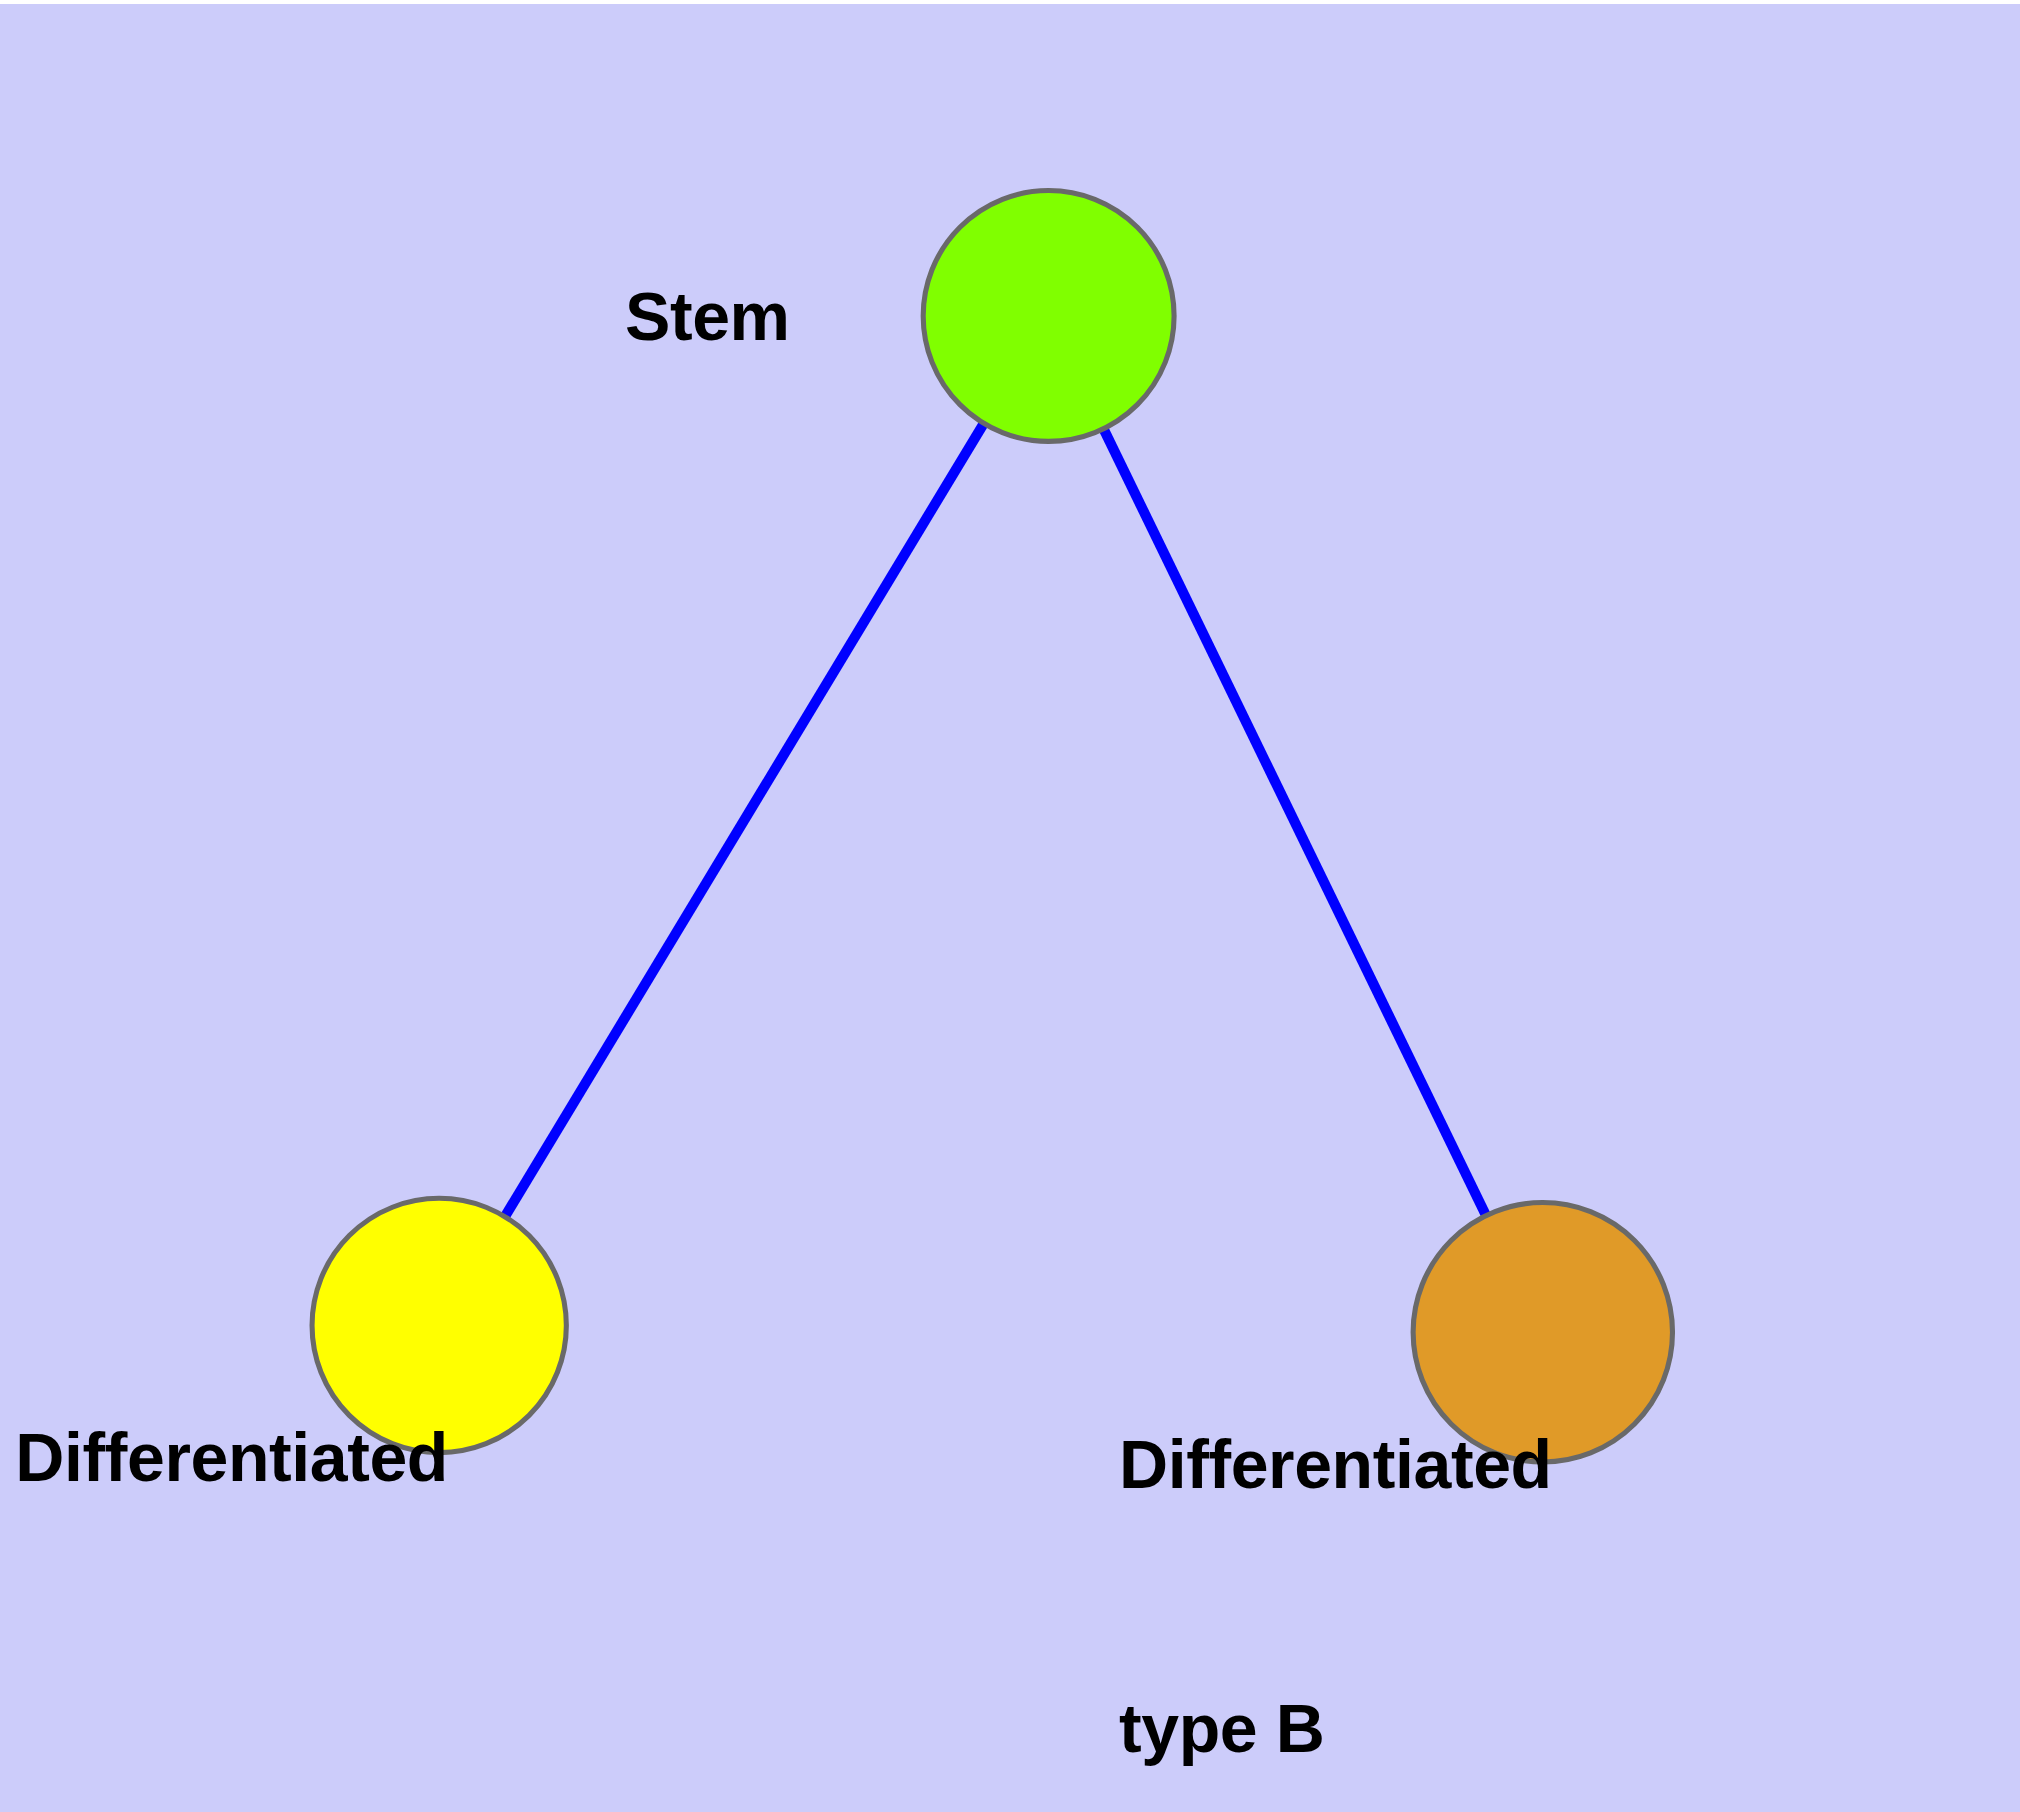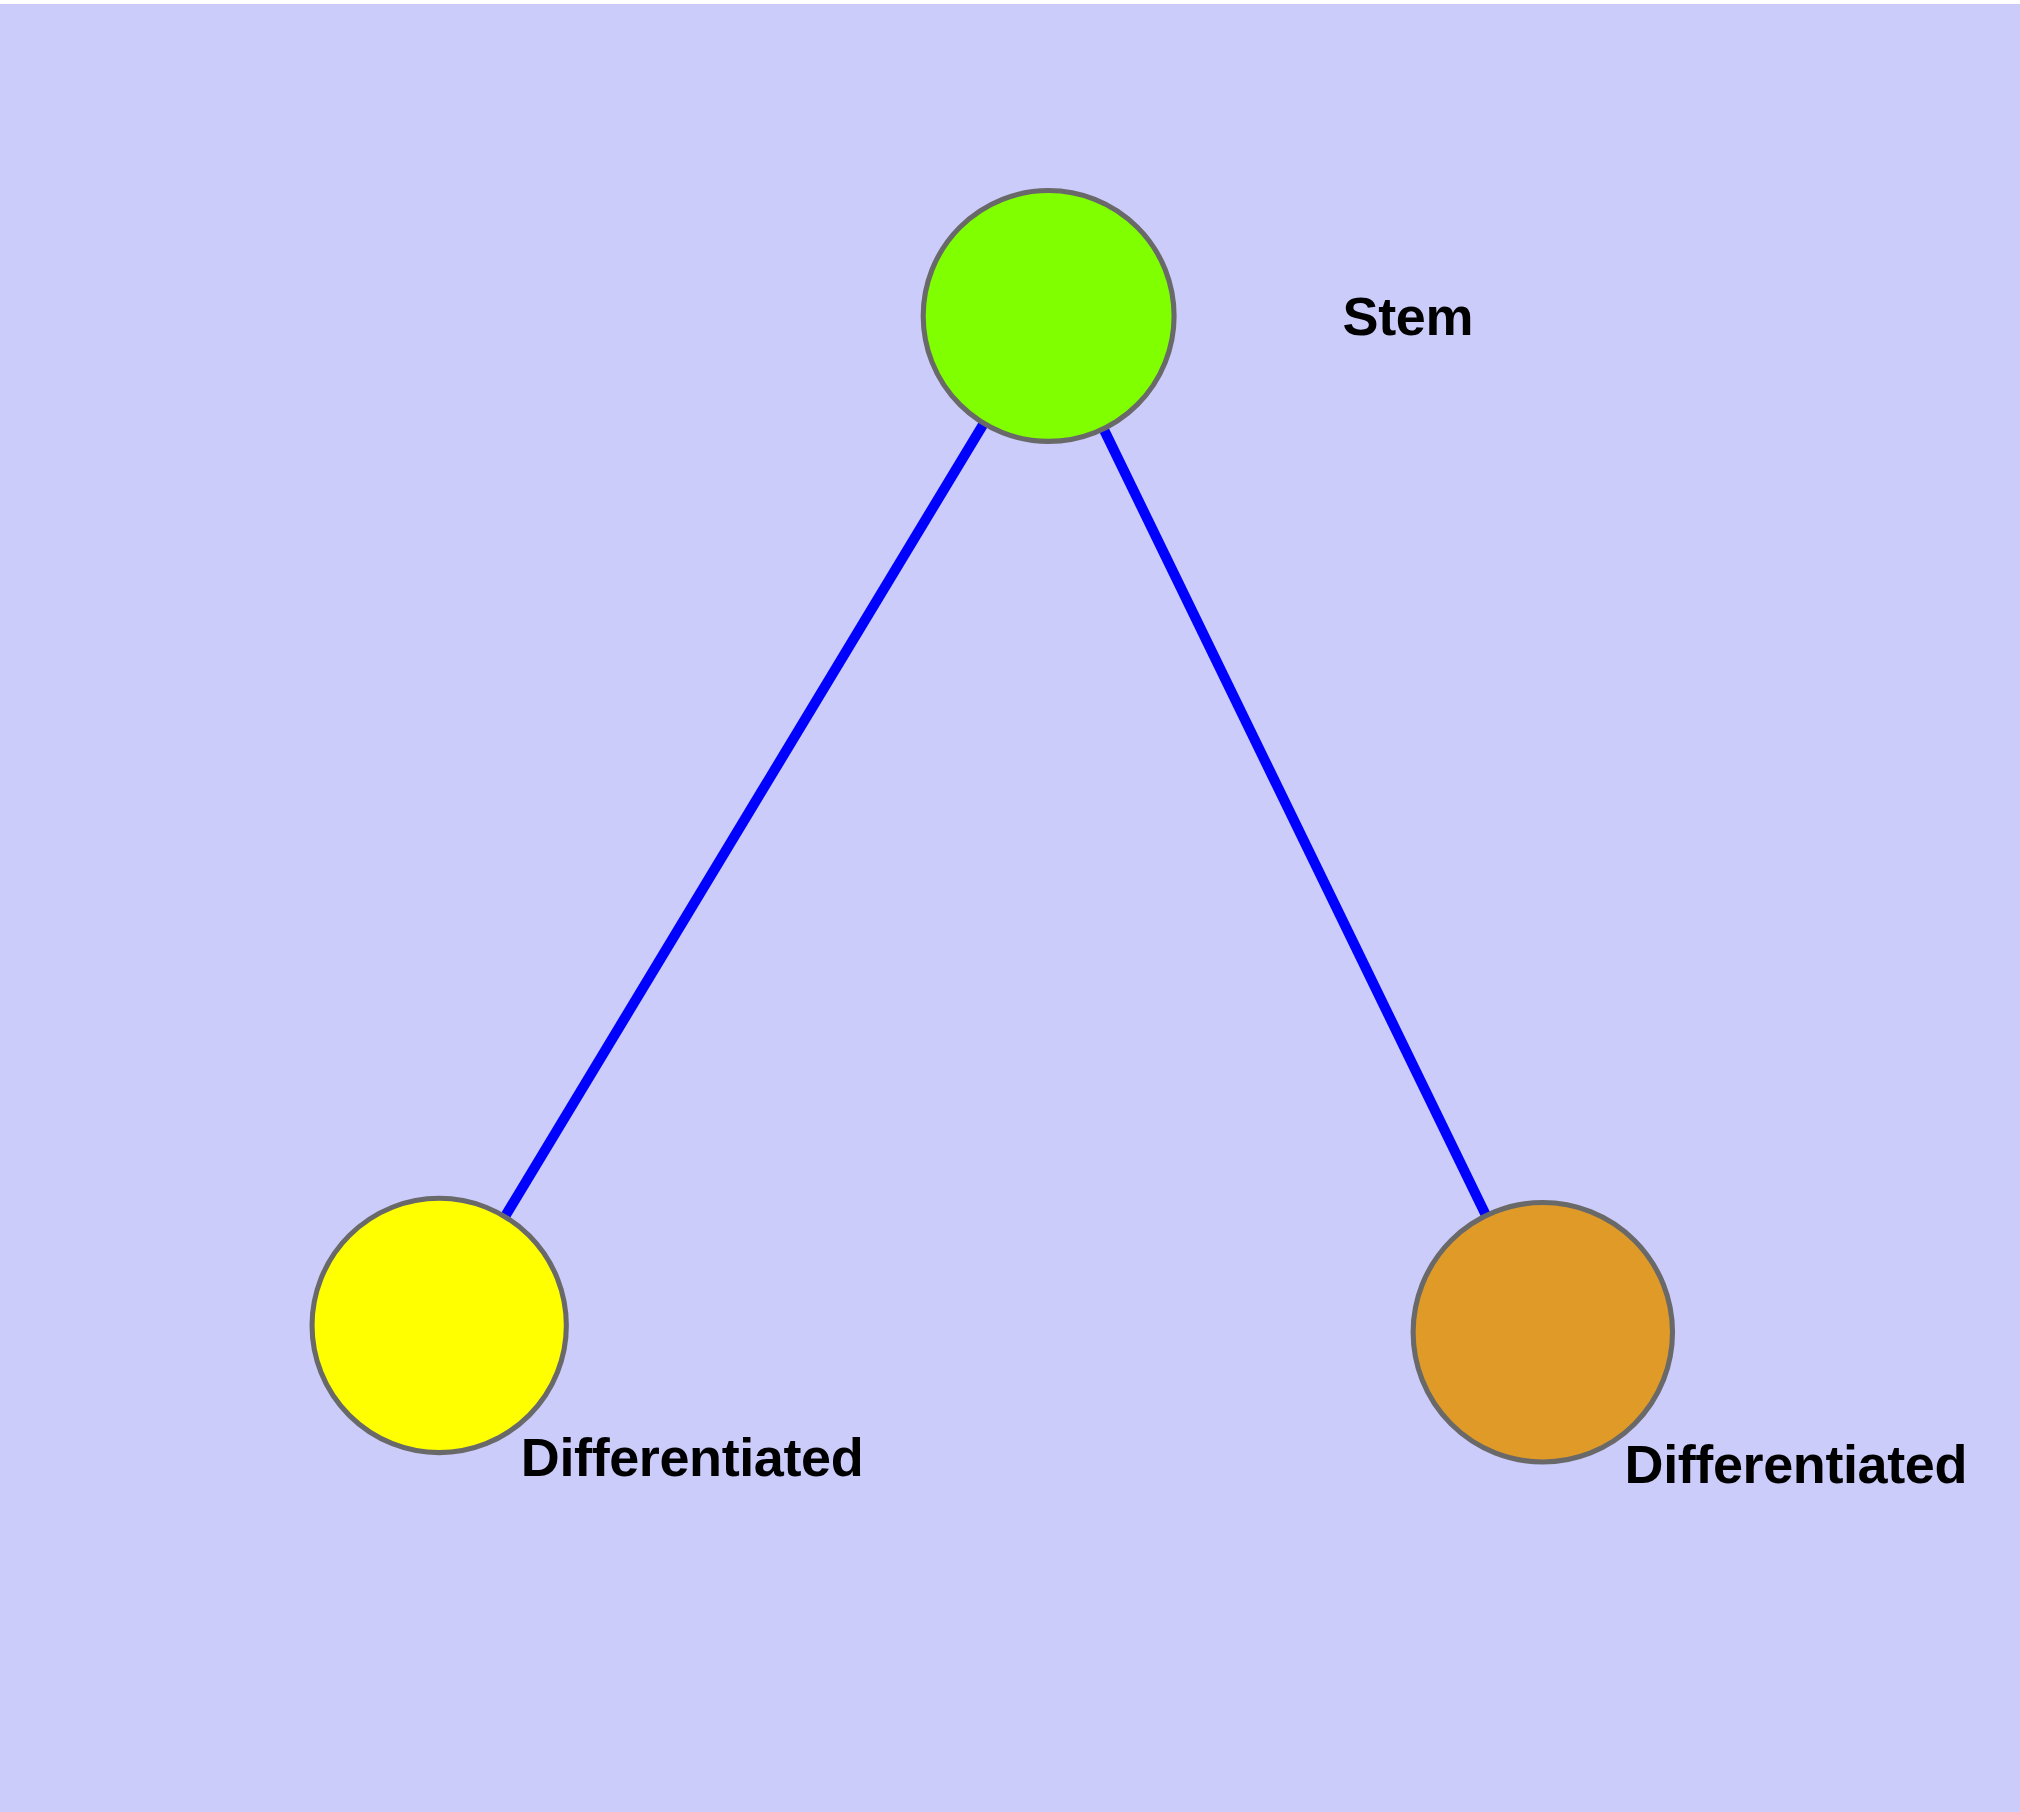--- a/index.html
+++ b/index.html
@@ -27,23 +27,23 @@
   #graph-svg {
     position: absolute;
     left: 0;
     top: 0;
     width: 2021px;
     height: 1808px;
     display: block;
   }
   .node-label {
     position: absolute;
-    text-align: right;
+    text-align: left;
     font-weight: bold;
-    font-size: 54px;
+    font-size: 68px;
     line-height: 88px;
     color: #000000;
     white-space: pre;
     pointer-events: none;
     letter-spacing: -0.4px;
   }
 </style>
 </head>
 <body>
 
@@ -65,17 +65,18 @@
     </svg>
 
     <div class="node-label" id="label-stem" style="left: 625px; top: 268px; width: 848px; color: rgb(0, 0, 0);">Stem</div>
 
     <div class="node-label" id="label-diff-a" style="left: 15.3px; top: 1233px; width: 848px; color: rgb(0, 0, 0);">
       <div>Differentiated</div>
     </div>
 
     <div class="node-label" id="label-diff-b" style="left: 1119px; top: 1240px; width: 848px; color: rgb(0, 0, 0);">
       <div>Differentiated</div>
+      <div>type B</div>
     </div>
 
   </div>
 </div>
 
 
 </body></html>

